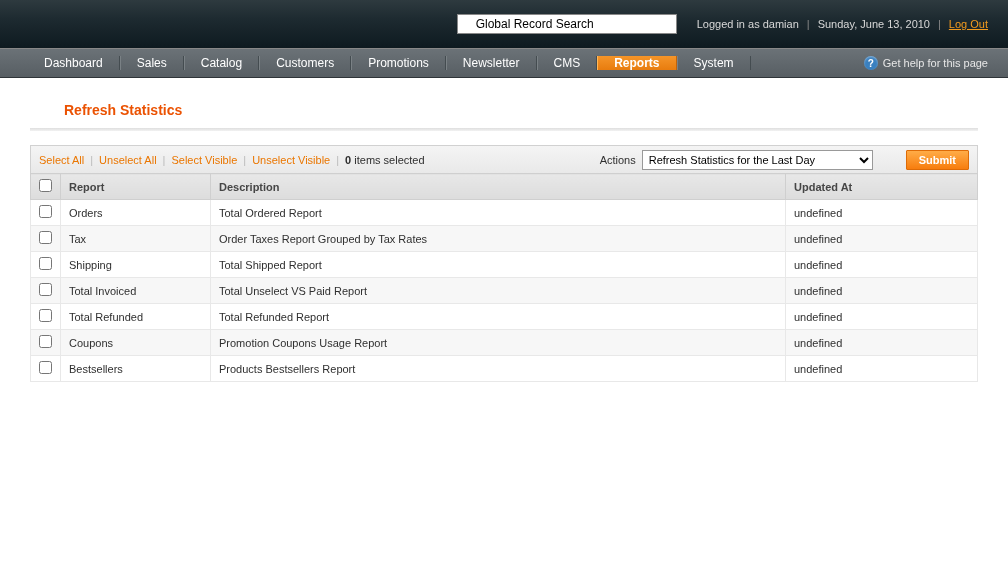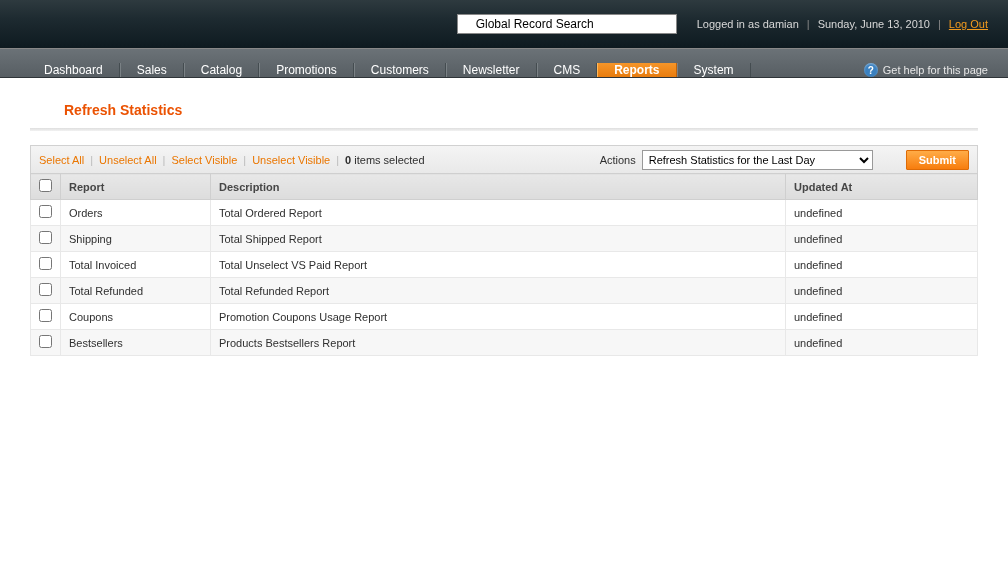--- a/index.html
+++ b/index.html
@@ -48,21 +48,21 @@
 .header-right .sep { color: #888; }
 .header-right a { color: #f39b1e; }
 
 
 .nav {
   background: linear-gradient(to bottom, #6b7277, #575e63);
   border-top: 1px solid #888;
   border-bottom: 1px solid #2e3438;
   height: 30px;
   display: flex;
-  align-items: flex-end;
+  align-items: center;
   padding: 0 0 0 28px;
 }
 .nav-item {
   color: #fff;
   display: flex;
   align-items: center;
   padding: 0 16px;
   border-right: 1px solid #444c50;
   border-left: 1px solid #7a8185;
   font-size: 12px;
@@ -194,22 +194,22 @@
     <span class="sep">|</span>
     <a href="#">Log Out</a>
   </div>
 </div>
 
 <div class="nav">
 
   <div class="nav-item">Dashboard</div>
     <div class="nav-item">Sales</div>
     <div class="nav-item">Catalog</div>
+    <div class="nav-item">Customers</div>
     <div class="nav-item">Promotions</div>
-    <div class="nav-item">Customers</div>
     <div class="nav-item">Newsletter</div>
     <div class="nav-item">CMS</div>
     <div class="nav-item active">Reports</div>
     <div class="nav-item">System</div>
     <div class="help">
     <span class="help-icon">?</span>
     <span>Get help for this page</span>
   </div>
 </div>
 
@@ -248,20 +248,26 @@
     </thead>
     <tbody id="grid-body">
         <tr>
           <td class="col-check"><input type="checkbox" style=""></td>
           <td class="col-report">Orders</td>
           <td>Total Ordered Report</td>
           <td class="col-updated">undefined</td>
         </tr>
         <tr>
           <td class="col-check"><input type="checkbox" style=""></td>
+          <td class="col-report">Tax</td>
+          <td>Order Taxes Report Grouped by Tax Rates</td>
+          <td class="col-updated">undefined</td>
+        </tr>
+        <tr>
+          <td class="col-check"><input type="checkbox" style=""></td>
           <td class="col-report">Shipping</td>
           <td>Total Shipped Report</td>
           <td class="col-updated">undefined</td>
         </tr>
         <tr>
           <td class="col-check"><input type="checkbox" style=""></td>
           <td class="col-report">Total Invoiced</td>
           <td>Total Unselect VS Paid Report</td>
           <td class="col-updated">undefined</td>
         </tr>

